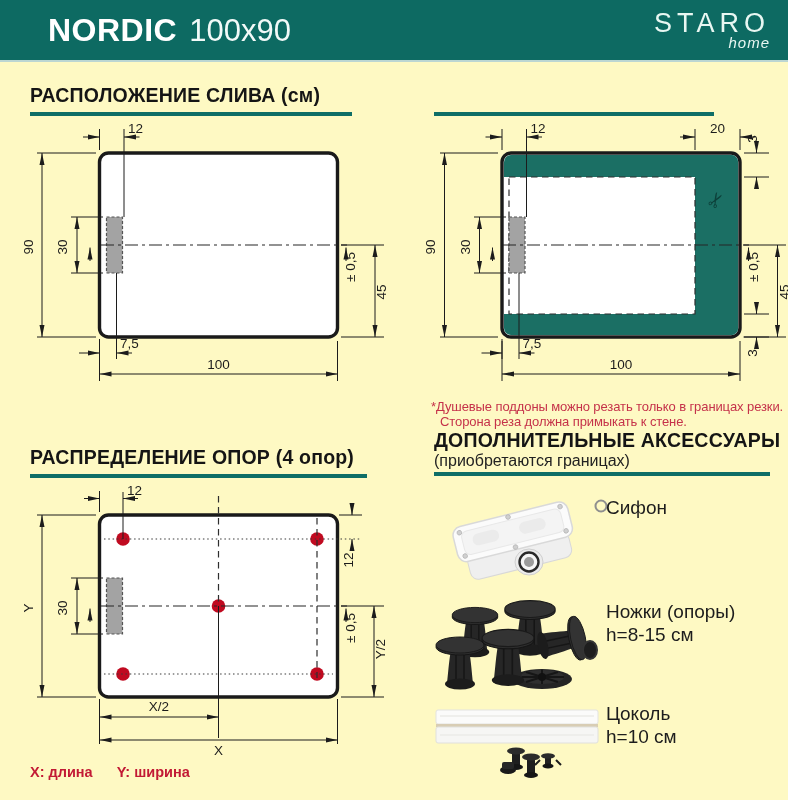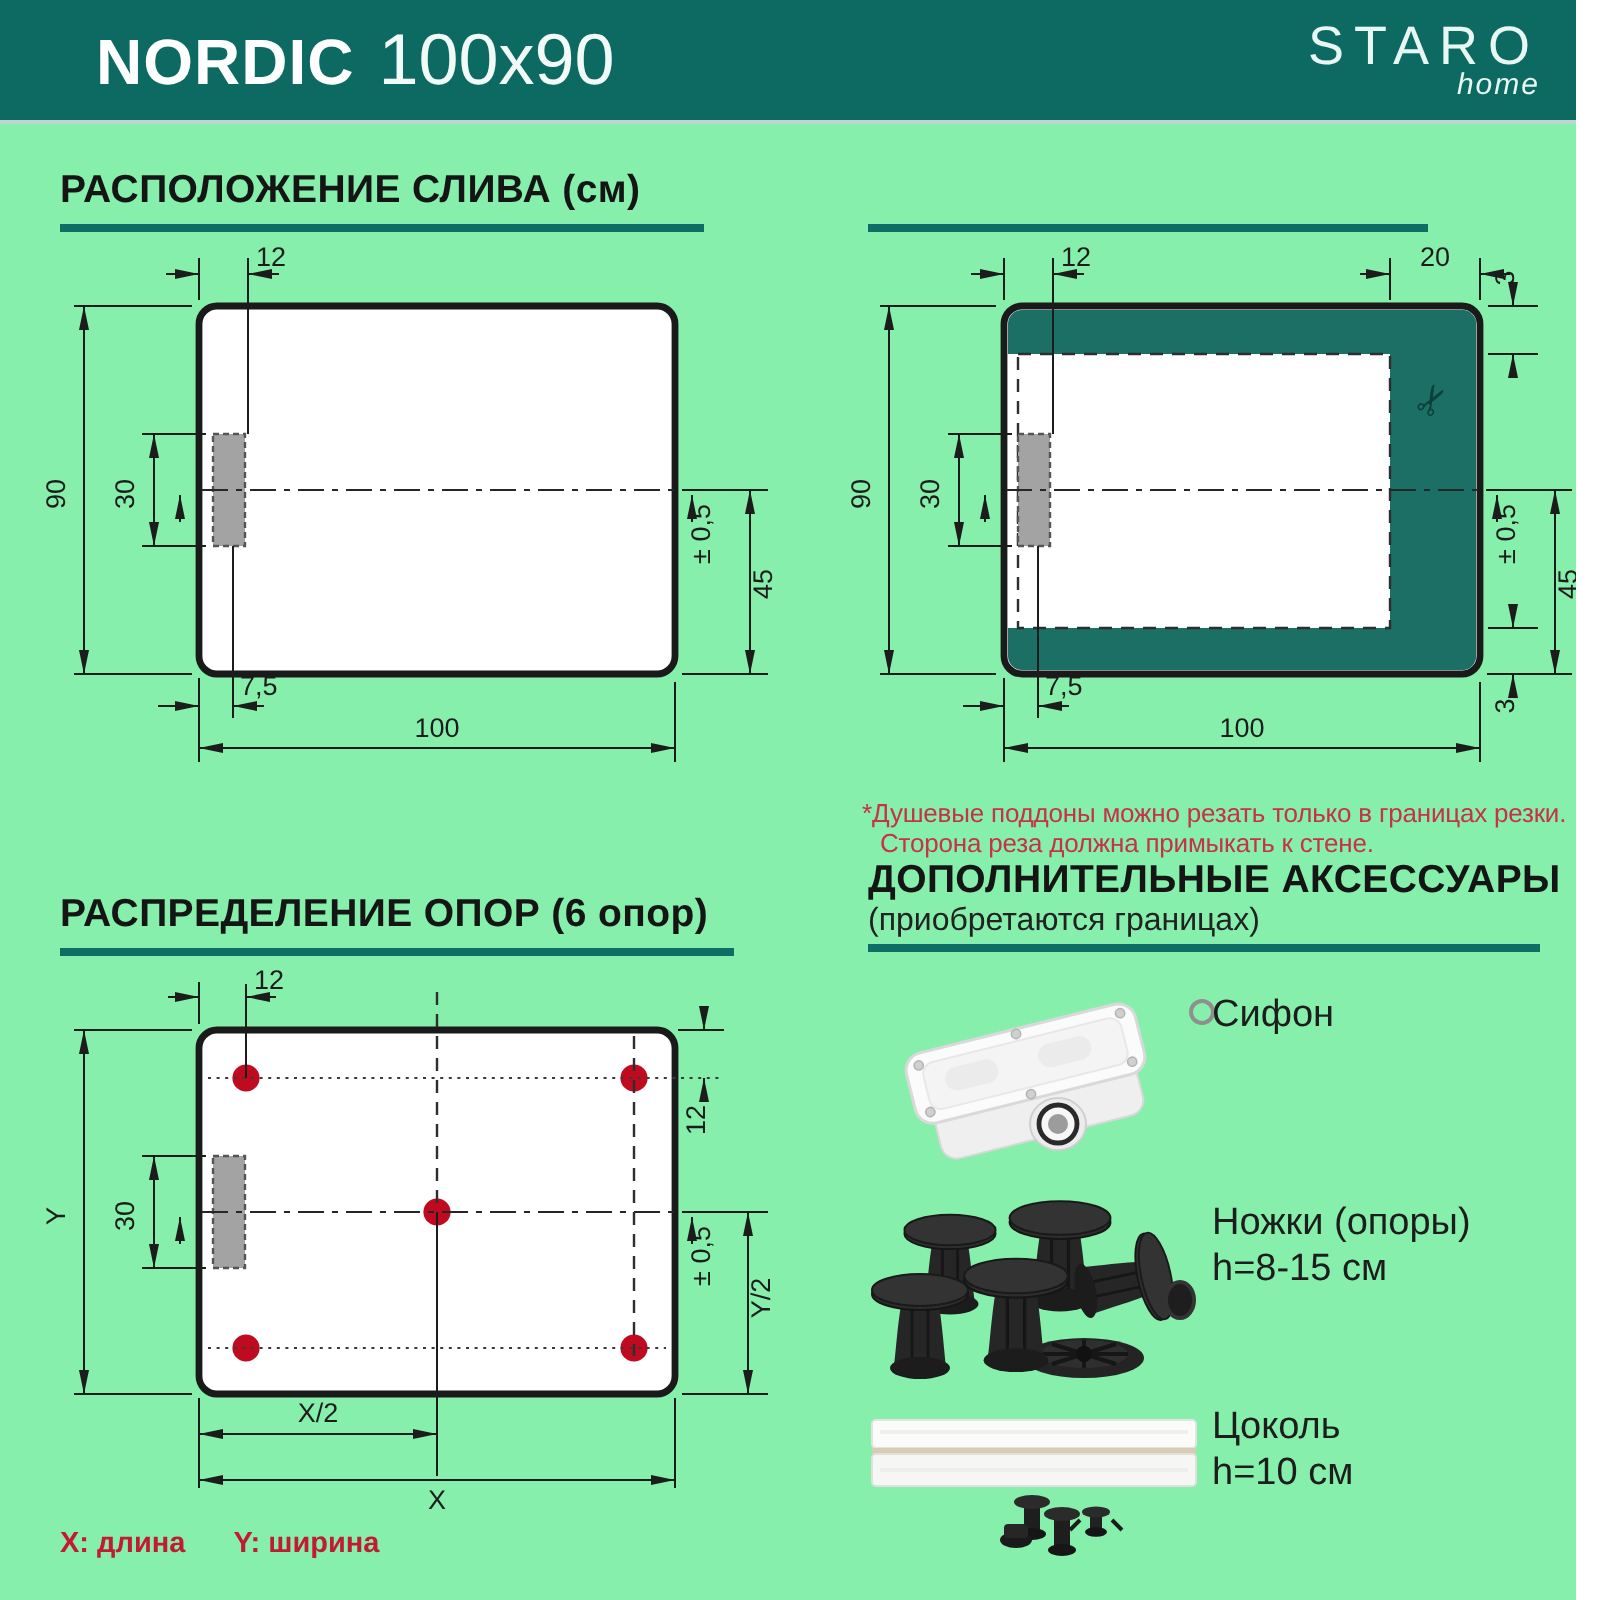--- a/index.html
+++ b/index.html
@@ -1,25 +1,25 @@
 <!DOCTYPE html>
 <html><head>
 <meta charset="utf-8">
 <style>
   html,body { margin:0; padding:0; background:#fff; }
-  .page { position:relative; width:788px; height:800px; background:#86efac; overflow:hidden;
+  .page { position:relative; width:788px; height:800px; background:#fef9c3; overflow:hidden;
           font-family:"Liberation Sans", sans-serif; color:#1c1c1c; }
 
   
   .header { position:absolute; left:0; top:0; width:800px; height:62px; background:#0d6a62;
             border-bottom:2px solid #bcd6d2; box-sizing:border-box;
             display:flex; align-items:center; justify-content:space-between; padding:0 30px 0 48px; }
   .prod { display:flex; align-items:baseline; color:#fff; }
   .prod-name { font-size:32px; font-weight:800; letter-spacing:.5px; }
-  .prod-size { font-size:36px; font-weight:400; margin-left:12px; color:#f2faf8;text-align:center; }
+  .prod-size { font-size:31px; font-weight:400; margin-left:12px; color:#f2faf8;text-align:center; }
   .brand { text-align:right; color:#e8f7f2; line-height:1;margin-left:16px; }
   .brand-name { font-size:27px; font-weight:400; letter-spacing:5px; }
   .brand-home { font-style:italic; font-size:15px; margin-top:-2px; letter-spacing:1px; }
 
   
   .sec-title { position:absolute; font-size:19.5px; font-weight:bold; color:#151515; letter-spacing:.2px; }
   .sec-sub   { position:absolute; font-size:16px; color:#222; }
   .underline { position:absolute; height:3.5px; background:#0e6e66; }
 
   
@@ -54,21 +54,21 @@
       <div class="brand-name">STARO</div>
       <div class="brand-home">home</div>
     </div>
   </div>
 
   <div class="sec-title" style="left:30px;top:84px;">РАСПОЛОЖЕНИЕ СЛИВА (см)</div>
   <div class="underline" style="left:30px;top:112px;width:322px;"></div>
 
   <div class="underline" style="left:434px;top:112px;width:280px;"></div>
 
-  <div class="sec-title" style="left:30px;top:446px;">РАСПРЕДЕЛЕНИЕ ОПОР (6 опор)</div>
+  <div class="sec-title" style="left:30px;top:446px;">РАСПРЕДЕЛЕНИЕ ОПОР (4 опор)</div>
   <div class="underline" style="left:30px;top:474px;width:337px;"></div>
 
   <div class="sec-title" style="left:434px;top:429px;">ДОПОЛНИТЕЛЬНЫЕ АКСЕССУАРЫ</div>
   <div class="sec-sub" style="left:434px;top:452px;">(приобретаются границах)</div>
   <div class="underline" style="left:434px;top:472px;width:336px;"></div>
 
   <svg style="left:20px;top:118px;" width="390" height="272" viewBox="20 118 390 272">
     <defs>
       <marker id="a1e" markerWidth="12" markerHeight="6" refX="12" refY="3" orient="auto" markerUnits="userSpaceOnUse">
         <path d="M0,0.5 L12,3 L0,5.5 z" fill="#1c1c1c"></path>

